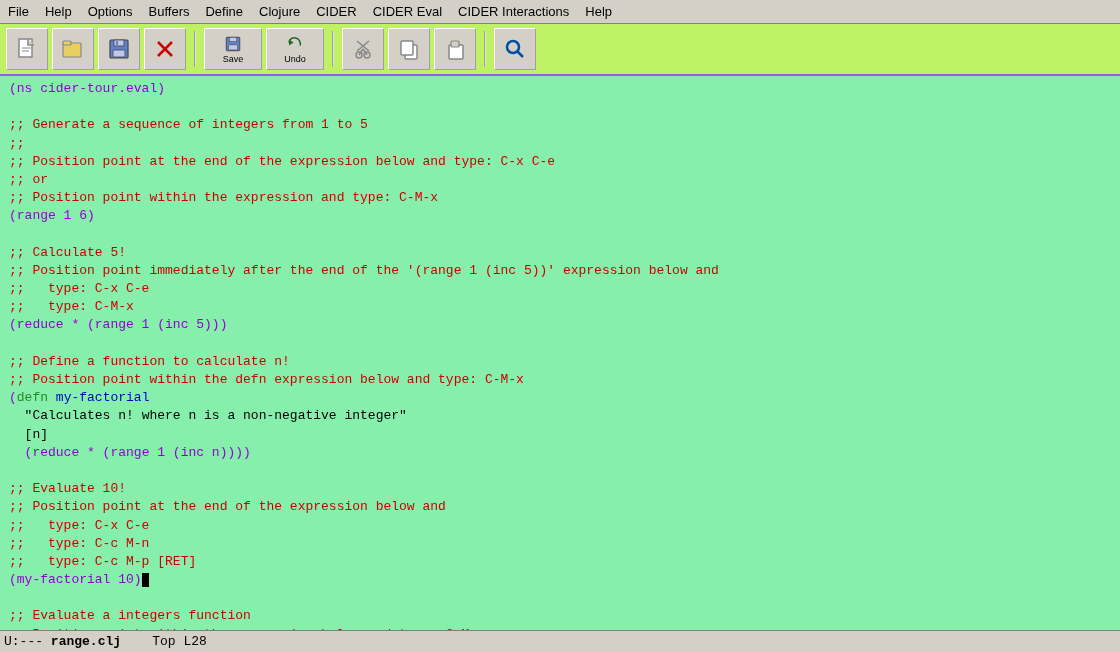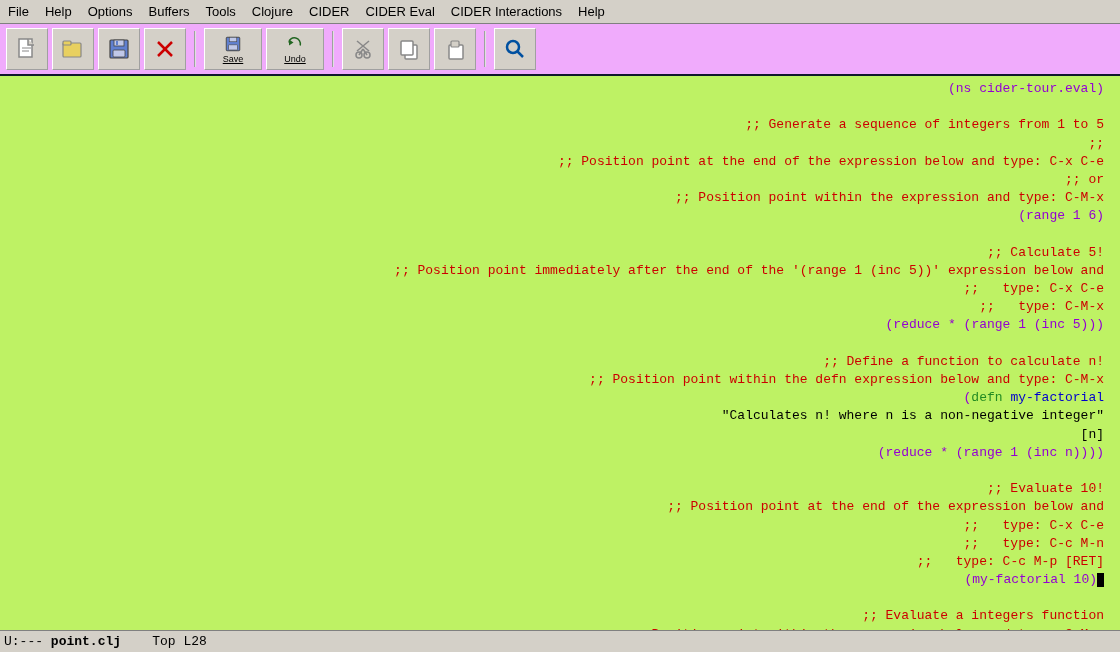--- a/index.html
+++ b/index.html
@@ -30,27 +30,26 @@
       font-family: sans-serif;
       cursor: pointer;
       color: #000;
       white-space: nowrap;
     }
 
     
     #toolbar {
       display: flex;
       align-items: center;
-      background: #f0abfc;
-      border-bottom: 2px solid #0f172a;
+      background: #bef264;
+      border-bottom: 2px solid #8b5cf6;
       height: 52px;
       padding: 4px 6px;
       gap: 4px;
       flex-shrink: 0;
-      text-decoration: underline;
     }
     .toolbar-btn {
       display: flex;
       flex-direction: column;
       align-items: center;
       justify-content: center;
       width: 42px;
       height: 42px;
       background: #d4d0c8;
       border: 1px solid #a0a0a0;
@@ -73,25 +72,24 @@
     }
 
     
     .toolbar-btn-save {
       width: 58px;
     }
 
     
     #editor {
       flex: 1;
-      background: #bef264;
+      background: #86efac;
       overflow-y: auto;
       overflow-x: auto;
-      padding: 4px 16px;
-      text-align: right;
+      padding: 4px 9px;
     }
     .code-content {
       white-space: pre;
       font-family: 'Courier New', Courier, monospace;
       font-size: 13px;
       line-height: 1.4;
       color: #000;
     }
 
     
@@ -129,21 +127,21 @@
     }
   </style>
 </head>
 <body>
 
 <div id="menubar">
   <span class="menu-item">File</span>
   <span class="menu-item">Help</span>
   <span class="menu-item">Options</span>
   <span class="menu-item">Buffers</span>
-  <span class="menu-item">Tools</span>
+  <span class="menu-item">Define</span>
   <span class="menu-item">Clojure</span>
   <span class="menu-item">CIDER</span>
   <span class="menu-item">CIDER Eval</span>
   <span class="menu-item">CIDER Interactions</span>
   <span class="menu-item">Help</span>
 </div>
 
 <div id="toolbar">
 
   <button class="toolbar-btn" title="New">
@@ -270,17 +268,17 @@
 
 
 
 
 </div>
 </div>
 
 <div id="statusbar">
   <span class="status-text">U:---</span>
   <span class="status-text">&nbsp;</span>
-  <span class="status-text status-bold">point.clj</span>
+  <span class="status-text status-bold">range.clj</span>
   <span class="status-text">&nbsp;&nbsp;&nbsp;&nbsp;</span>
   <span class="status-text">Top L28</span>
   <span class="status-text">&nbsp;&nbsp;&nbsp;&nbsp;</span>
 </div>
 
 </body></html>

